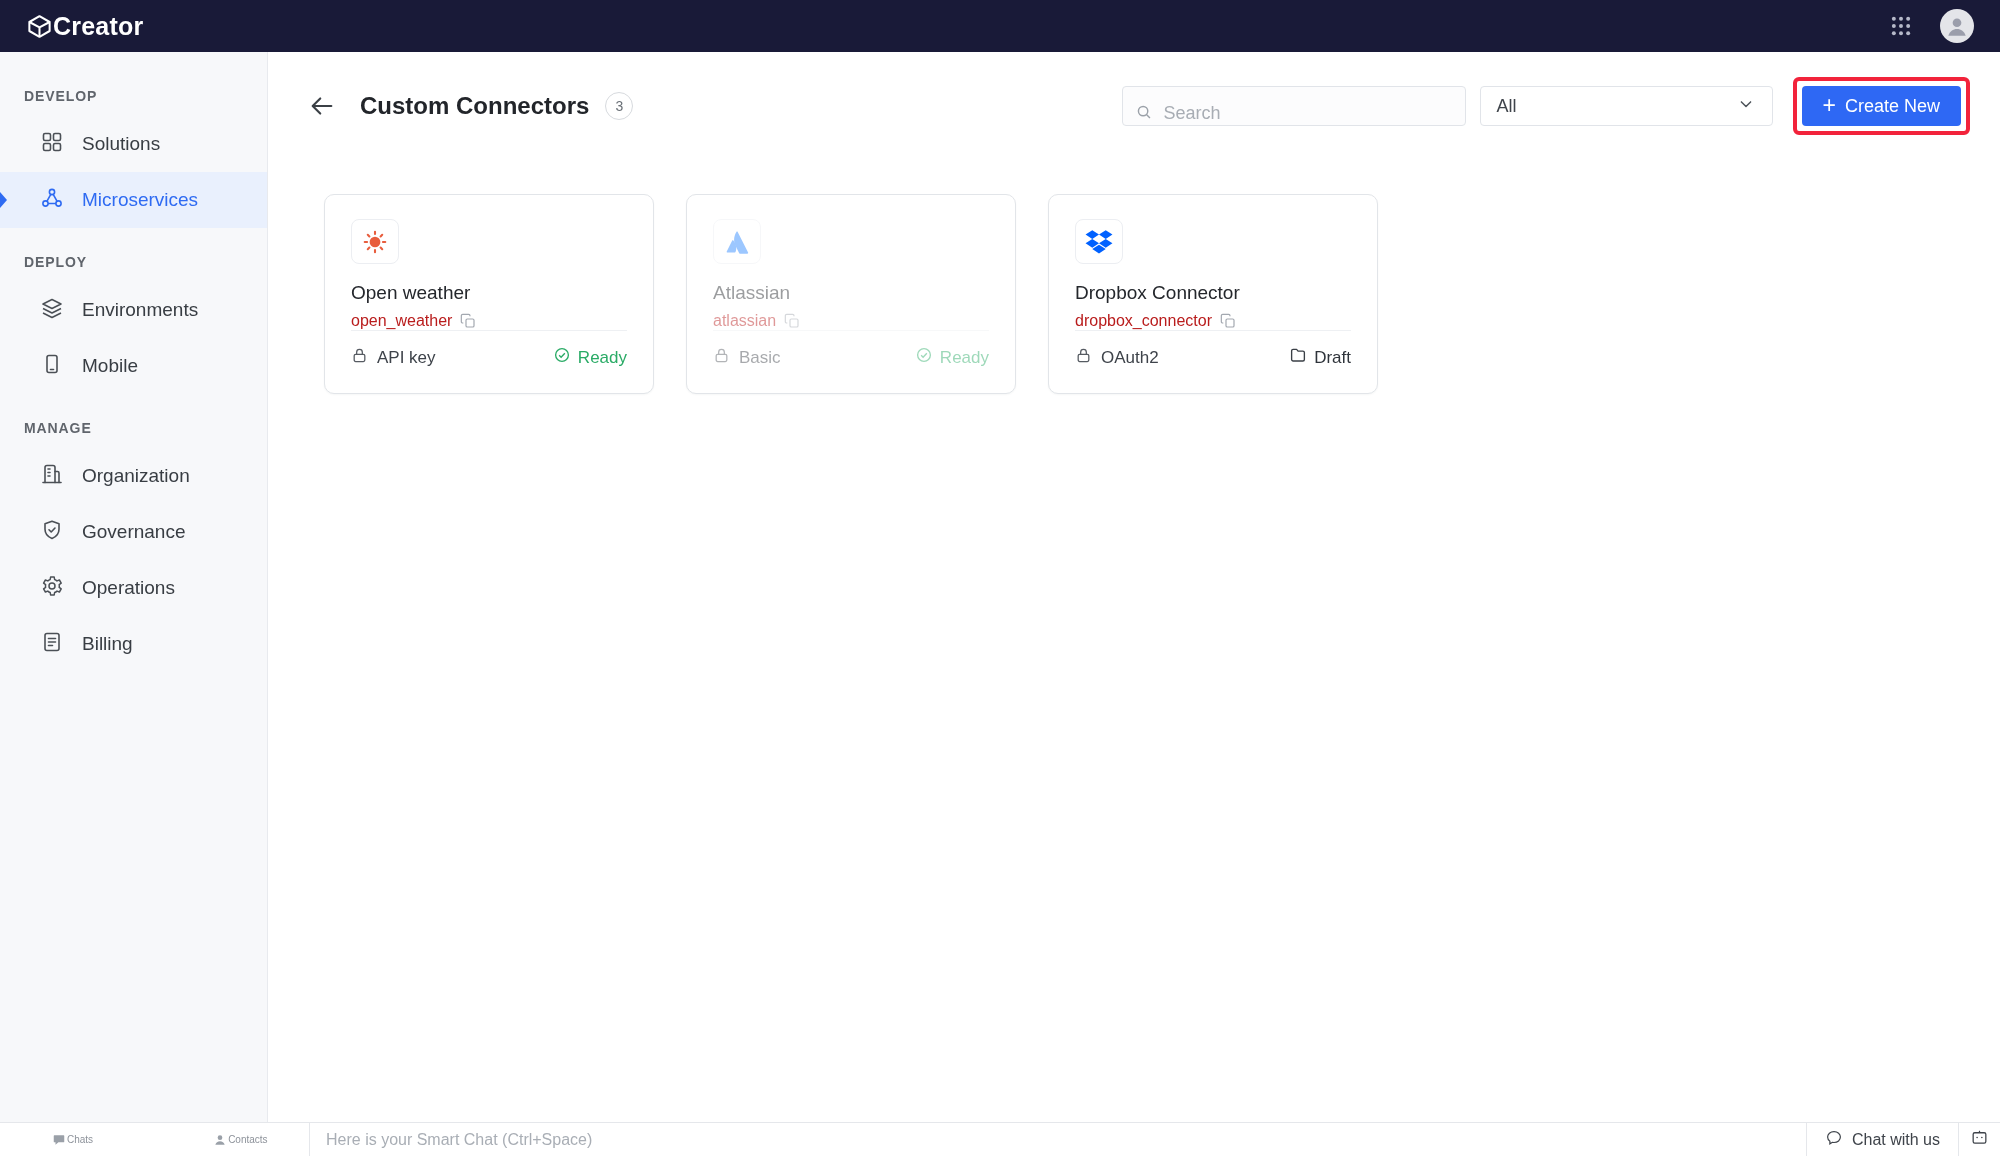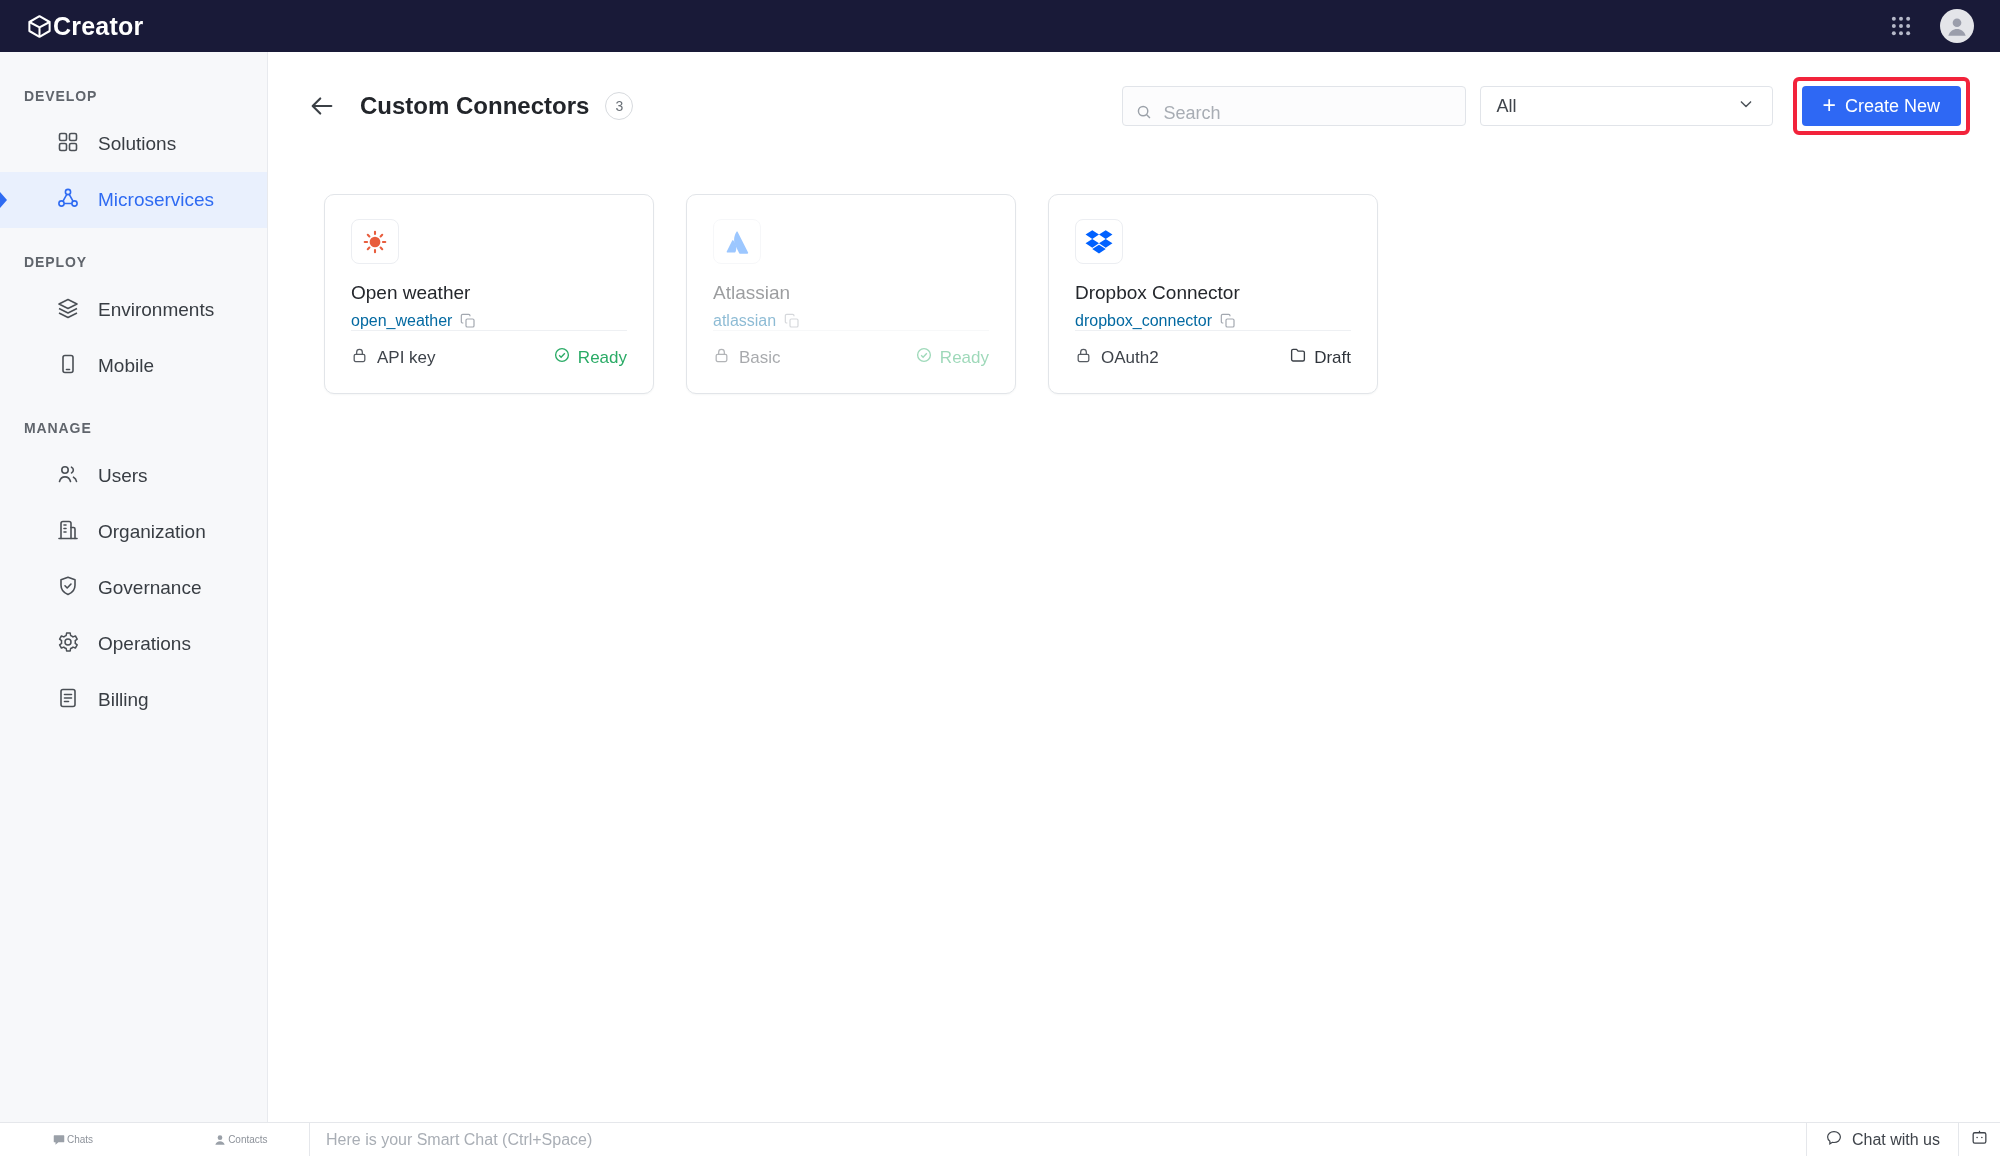--- a/index.html
+++ b/index.html
@@ -30,21 +30,21 @@
   .sidebar {
     position:absolute; top:52px; left:0; bottom:34px; width:268px;
     background:#f7f8fa; border-right:1px solid #e8eaee; padding-top:10px;
   }
   .section-label {
     margin:26px 0 10px 24px; height:18px;
     font-size:14px; font-weight:700; letter-spacing:.9px; color:#60656c;
   }
   .nav-item {
     position:relative; display:flex; align-items:center; height:56px;
-    padding-left:56px; gap:18px; cursor:pointer; color:#383d43; font-size:19px;text-align:center;
+    padding-left:40px; gap:18px; cursor:pointer; color:#383d43; font-size:19px;text-align:center;
   }
   .nav-item svg { width:24px; height:24px; color:#4b5056; flex:0 0 auto; }
   .nav-item.active { background:#e9f0fd; color:#2f6bf2; }
   .nav-item.active svg { color:#2f6bf2; }
   .nav-item.active::before {
     content:""; position:absolute; left:0; top:50%; transform:translateY(-50%);
     border-left:7px solid #2f6bf2; border-top:8px solid transparent; border-bottom:8px solid transparent;
   }
 
   
@@ -89,21 +89,21 @@
     padding:24px 26px; cursor:pointer; box-shadow:0 1px 2px rgba(35,43,60,.04);
   }
   .card-inner { display:flex; flex-direction:column; height:100%; }
   .card.faded .card-inner { opacity:.45; }
   .card-icon {
     width:48px; height:48px; border:1px solid #eceef2; border-radius:8px;
     display:flex; align-items:center; justify-content:center; background:#fff;
   }
   .card-icon svg { width:28px; height:28px; display:block; }
   .card-name { margin-top:18px; font-size:19px; font-weight:500; color:#24272c; }
-  .card-slug { margin-top:8px; display:flex; align-items:center; gap:8px; font-size:16px; color:#0369a1; }
+  .card-slug { margin-top:8px; display:flex; align-items:center; gap:8px; font-size:16px; color:#b91c1c; }
   .copy-btn { width:16px; height:16px; cursor:pointer; color:#a3a8b0; }
   .copy-btn svg { width:16px; height:16px; display:block; }
   .card-footer {
     margin-top:auto; padding-top:15px; border-top:1px solid #eef0f3;
     display:flex; align-items:center; justify-content:space-between;
   }
   .auth { display:flex; align-items:center; gap:9px; font-size:17px; color:#3e434a; }
   .auth svg { width:17px; height:17px; color:#565b62; }
   .status { display:flex; align-items:center; gap:7px; font-size:17px; }
   .status svg { width:18px; height:18px; }
@@ -224,31 +224,20 @@
             <rect x="7" y="3.5" width="10" height="17" rx="2"></rect>
             <path d="M10.5 17.5h3"></path>
           </g>
         </svg></span>
     <span>Mobile</span>
   </div>
 
 
   <div class="section-label">MANAGE</div>
 
-  <div class="nav-item">
-    <span><svg viewBox="0 0 24 24">
-          <g fill="none" stroke="currentColor" stroke-width="1.6" stroke-linecap="round">
-            <circle cx="9" cy="8" r="3.2"></circle>
-            <path d="M3.5 19.5c.8-3 3-4.6 5.5-4.6s4.7 1.6 5.5 4.6"></path>
-            <path d="M15.5 5.2a3.2 3.2 0 0 1 0 5.8"></path>
-            <path d="M17.5 15.2c1.6.7 2.7 2.2 3 4.3"></path>
-          </g>
-        </svg></span>
-    <span>Users</span>
-  </div>
 
   <div class="nav-item">
     <span><svg viewBox="0 0 24 24">
           <g fill="none" stroke="currentColor" stroke-width="1.6" stroke-linejoin="round" stroke-linecap="round">
             <path d="M5 20.5V5.5a2 2 0 0 1 2-2h6a2 2 0 0 1 2 2v15"></path>
             <path d="M15 9.5h2.5A1.5 1.5 0 0 1 19 11v9.5"></path>
             <path d="M3 20.5h18"></path>
             <path d="M8 7h2M8 10.5h2M8 14h2"></path>
           </g>
         </svg></span>

